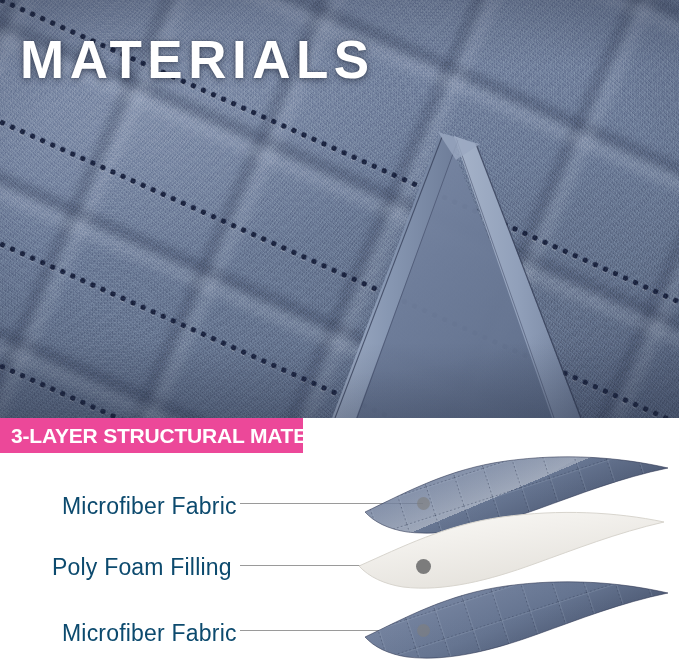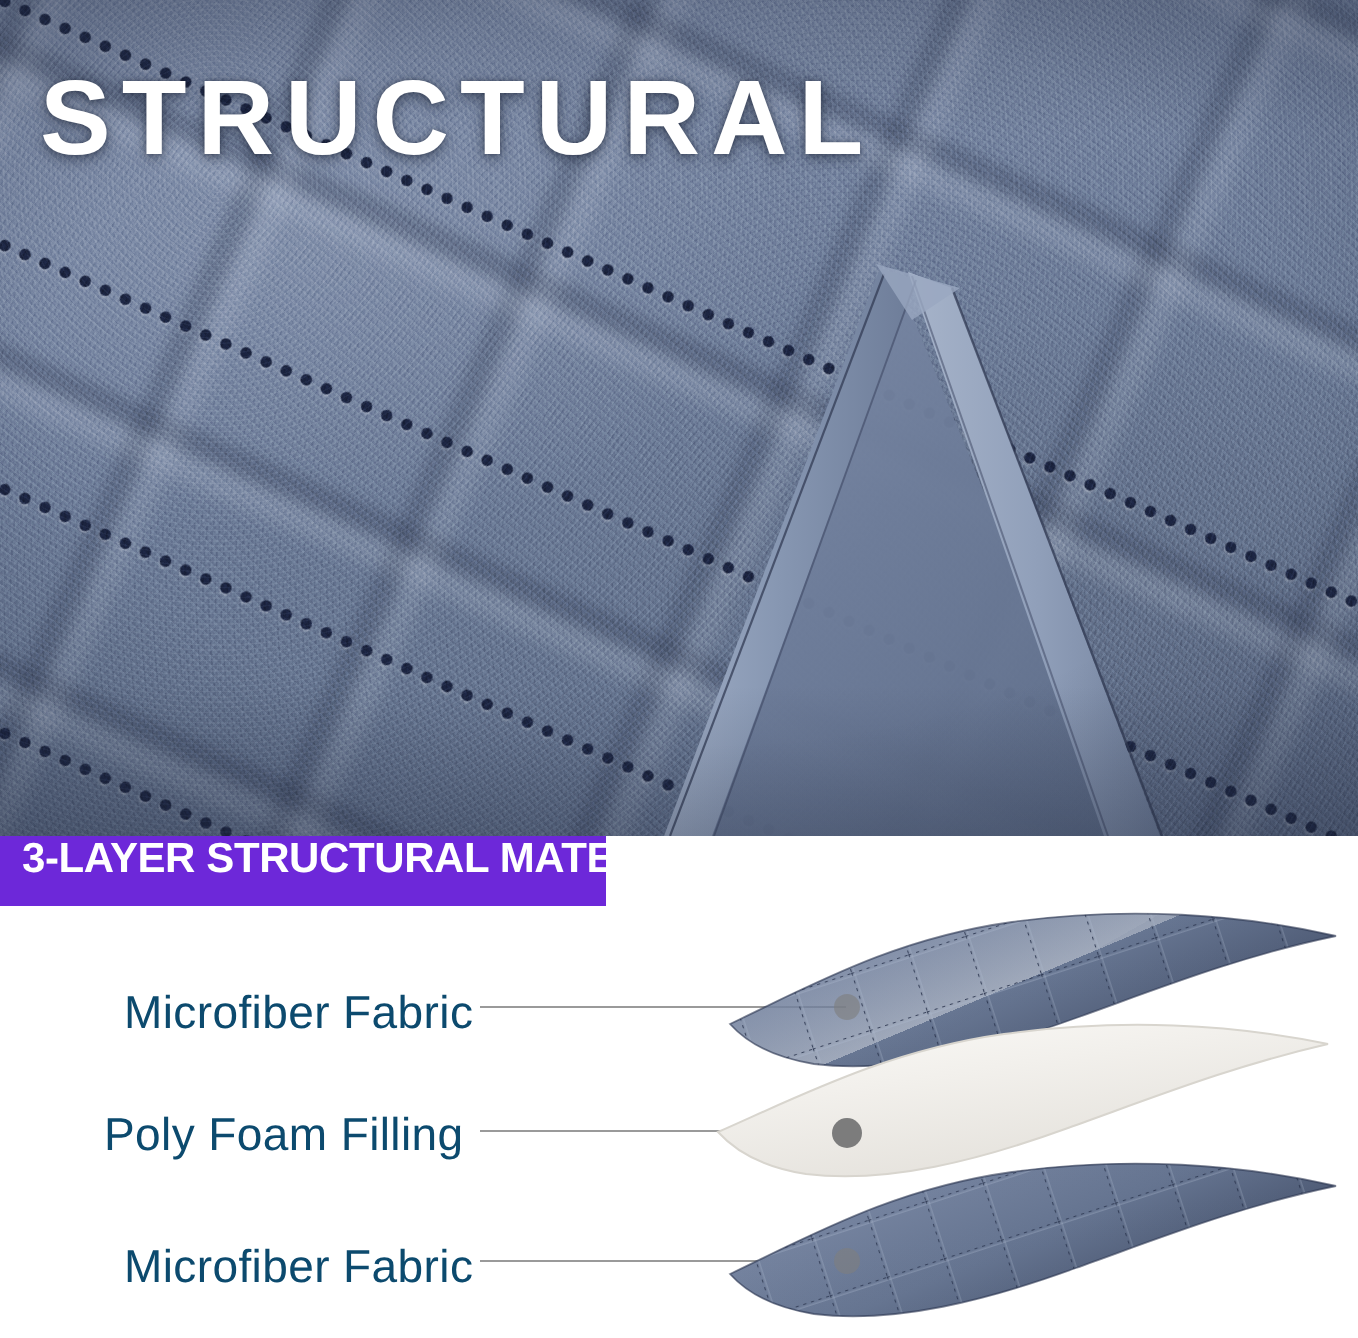--- a/index.html
+++ b/index.html
@@ -81,22 +81,22 @@
     font-size:53px;line-height:1;
     font-weight:bold;
     letter-spacing:5.5px;
     text-shadow:0 2px 7px rgba(20,28,46,.55), 0 0 2px rgba(20,28,46,.40);
     white-space:nowrap;
   }
 
   
   .banner{
     position:absolute;left:0;top:418px;width:303px;height:35px;
-    background:#6d28d9;
-    display:flex;
+    background:#ec4899;
+    display:flex;align-items:center;
   }
   .banner-text{
     color:#ffffff;font-size:21px;font-weight:bold;letter-spacing:-0.2px;
     margin-left:11px;white-space:nowrap;
   }
 
   
   .lower{position:absolute;left:0;top:453px;width:679px;height:216px;background:#fff;}
 
   .lbl{
@@ -180,21 +180,21 @@
         <line x1="128" y1="14" x2="27" y2="292" stroke="#3b4460" stroke-width="1" opacity=".55"></line>
         <line x1="146" y1="18" x2="251" y2="292" stroke="#333c55" stroke-width="1.2" opacity=".75"></line>
         <line x1="126" y1="12" x2="224" y2="292" stroke="#3b4460" stroke-width="1" opacity=".5"></line>
 
         <polygon points="108,6 150,18 126,34" fill="#9aa8c0" opacity=".8"></polygon>
       </svg>
     </div>
 
     <div class="photo-vig"></div>
 
-    <div class="headline">STRUCTURAL</div>
+    <div class="headline">MATERIALS</div>
   </div>
 
   <div class="banner">
     <span class="banner-text">3-LAYER STRUCTURAL MATERIALS</span>
   </div>
 
   <div class="lower">
 
     <span class="lbl lbl-1">Microfiber Fabric</span>
     <span class="lbl lbl-2">Poly Foam Filling</span>

